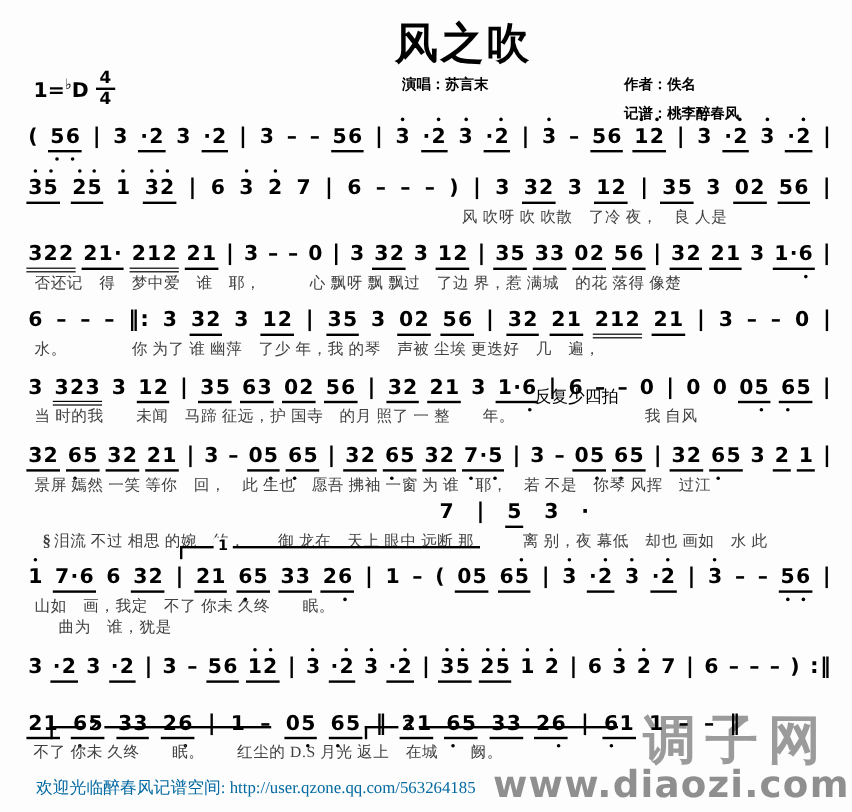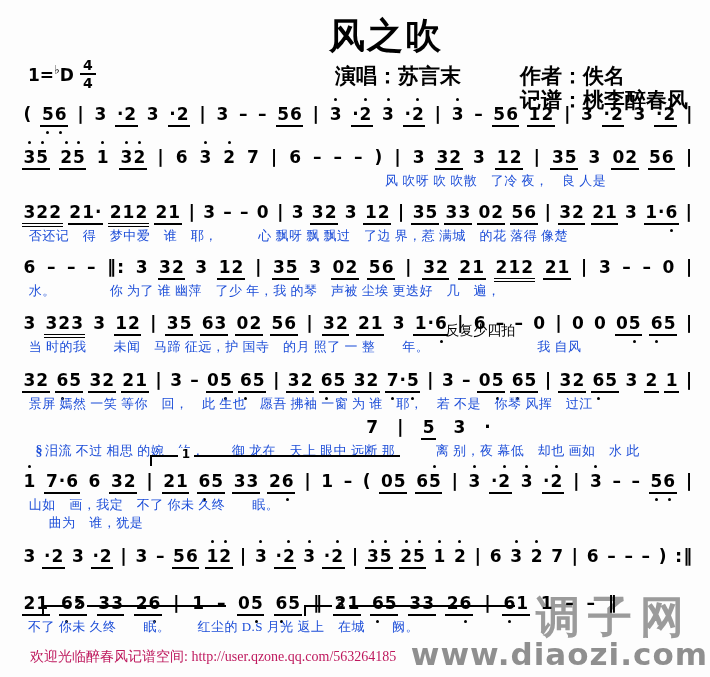--- a/index.html
+++ b/index.html
@@ -1,21 +1,21 @@
 <!DOCTYPE html>
 <html><head>
 <meta charset="utf-8">
 <style>
   html,body{margin:0;padding:0;background:#e8e8e8;}
   #page{position:relative;width:710px;height:677px;background:#fdfdfd;overflow:hidden;
         font-family:"DejaVu Sans","Liberation Sans",sans-serif;color:#000;}
   
   #title{position:absolute;top:12px;left:0;width:100%;text-align:center;
          font-family:"Liberation Serif",serif;font-size:36px;font-weight:bold;letter-spacing:2px;padding-left:31px;}
-  .credit{position:absolute;font-family:Liberation Serif, serif;font-size:21px;font-weight:bold;text-align:right;}
+  .credit{position:absolute;font-family:Liberation Serif, serif;font-size:12px;font-weight:bold;text-align:right;}
   #singer{top:62px;left:335px;} #author{top:62px;left:520px;} #transcriber{top:86px;left:520px;}
   #keysig{position:absolute;top:58px;left:28px;font-size:17px;font-weight:bold;display:flex;align-items:center;gap:6px;}
   #keysig sup{font-size:12px;}
   .ts{display:inline-flex;flex-direction:column;align-items:center;line-height:1;font-weight:bold;font-size:14px;}
   .ts .top{border-bottom:2px solid #000;padding:0 3px 1px;}
   .ts .bot{padding-top:1px;}
   
   .sline{position:absolute;left:22px;right:16px;height:56px;z-index:2;}
   .note-row{display:flex;justify-content:space-between;align-items:baseline;
             font-weight:bold;font-size:17px;line-height:1.25;}
@@ -26,27 +26,27 @@
   .ch{position:relative;display:inline-block;padding:0 .5px;}
   .ch i{position:absolute;left:50%;margin-left:-1.5px;width:3px;height:3px;border-radius:50%;background:#000;}
   .ch i.da{top:-6px;} .ch i.db{bottom:-6px;}
   .u1 .ch i.db,.u2 .ch i.db{bottom:-9px;}
   .bar{font-size:18px;}
   .volta{position:absolute;border-top:2px solid #000;border-left:2px solid #000;height:9px;top:-15px;}
   .volta.bottom{top:auto;bottom:-15px;}
   .volta .vlabel{position:absolute;top:-9px;left:26px;background:#fdfdfd;padding:0 4px;
                  font-size:12px;font-weight:bold;line-height:1;}
   .lyr{position:absolute;top:26px;white-space:pre;font-size:13px;
-       font-family:"Liberation Serif",serif;color:#1d4ed8;letter-spacing:.5px;}
+       font-family:"Liberation Serif",serif;color:#404040;letter-spacing:.5px;}
   .lyr.row2{top:44px;}
   .segno{font-weight:bold;font-size:14px;margin-right:2px;}
   .annot{position:absolute;top:10px;font-size:14px;font-family:Liberation Serif, serif;}
   
   #footer{position:absolute;top:648px;left:30px;font-family:"Liberation Serif",serif;
-          font-size:14px;color:#be185d;z-index:2;}
+          font-size:14px;color:#0369a1;z-index:2;}
   #wm-name{position:absolute;top:588px;right:18px;font-size:44px;font-weight:bold;
            color:#9b9b9b;letter-spacing:8px;z-index:1;font-family:"Liberation Sans",sans-serif;}
   #wm-url{position:absolute;top:636px;right:2px;font-size:31px;font-weight:bold;
           color:#8f8f8f;letter-spacing:1px;z-index:1;font-family:"DejaVu Sans",sans-serif;}
 </style>
 </head>
 <body>
 
 <div id="page">
   <div id="title">风之吹</div>

